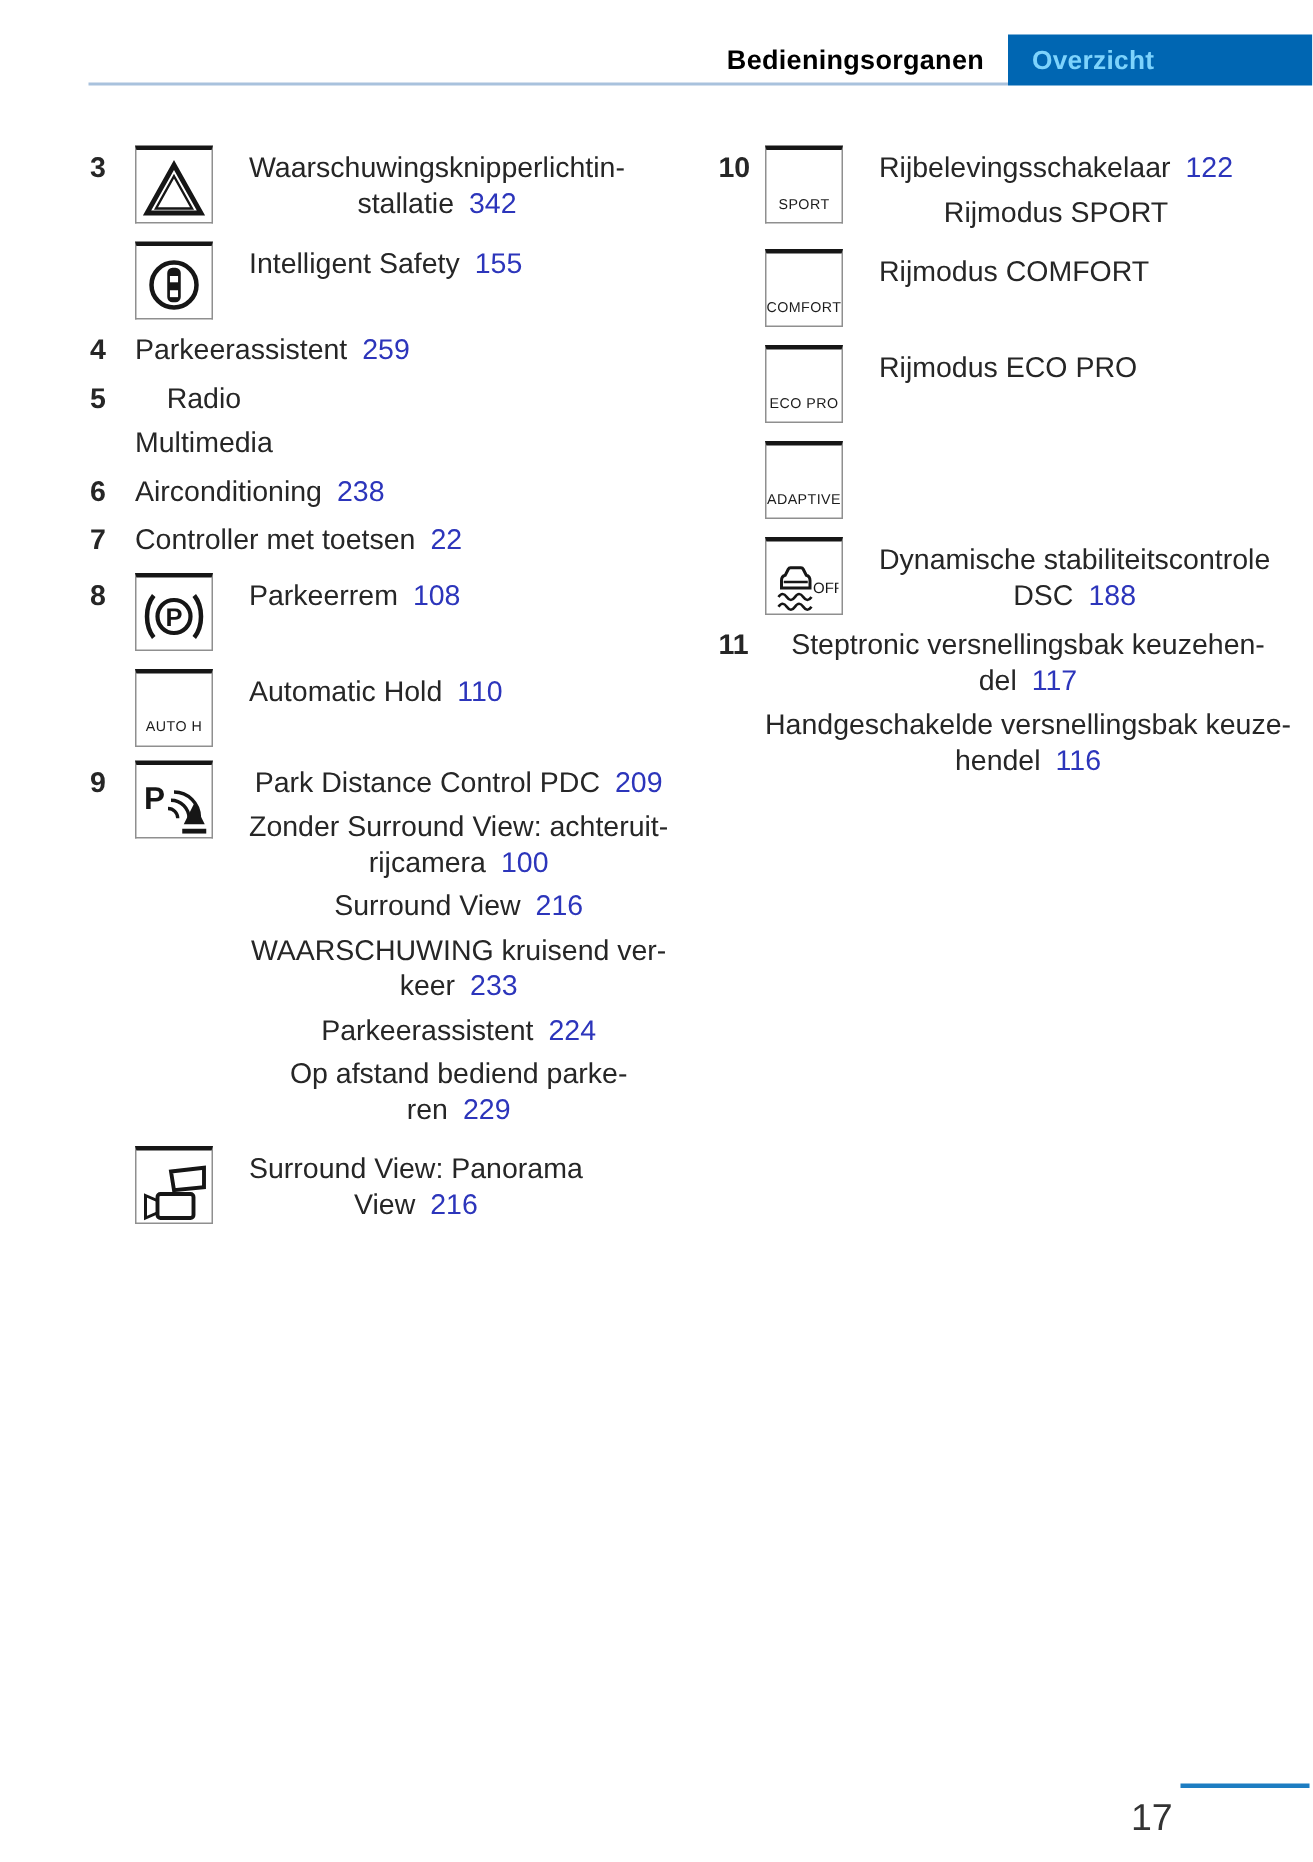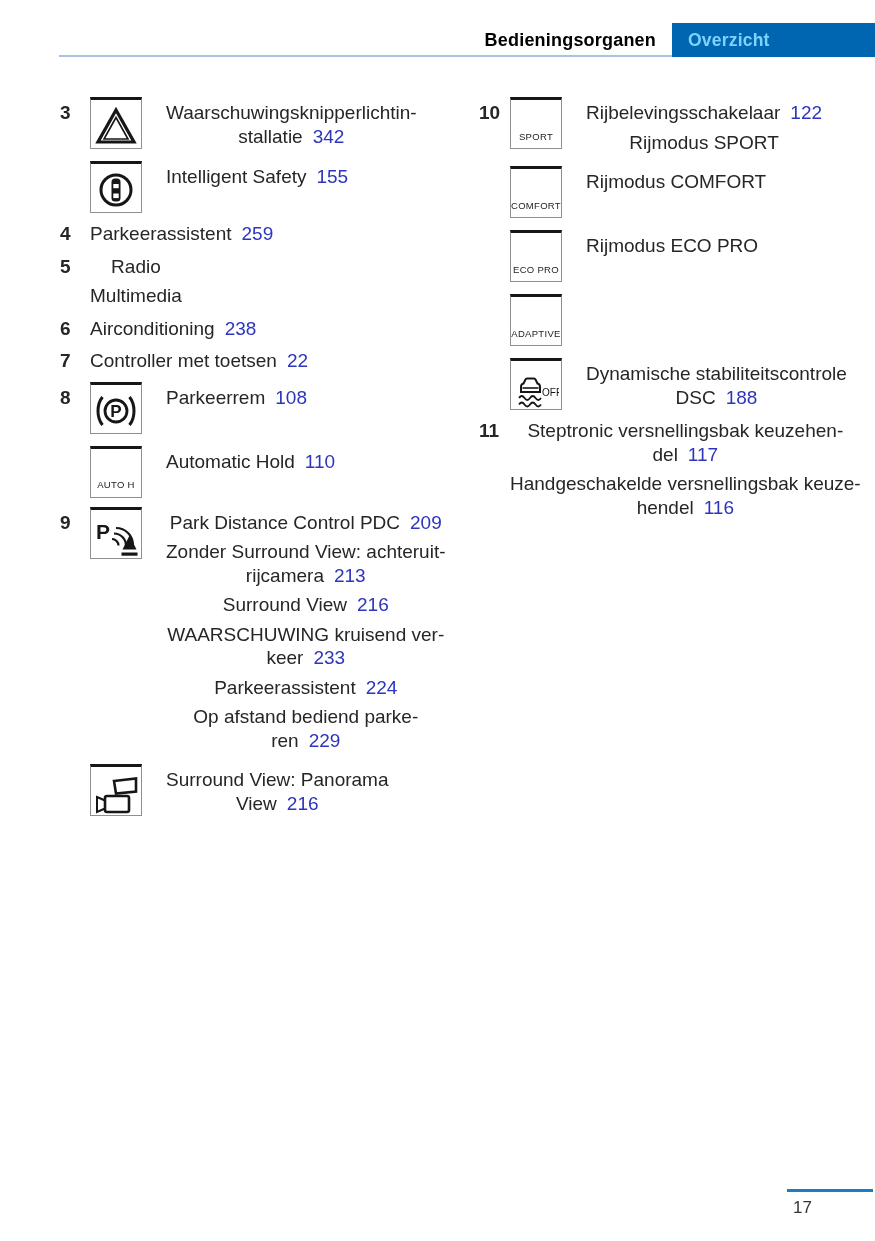--- a/index.html
+++ b/index.html
@@ -39,21 +39,21 @@
   }
   .iconbox svg { display:block; width:46px; height:44px; }
   .keylabel { font-size:9.5px; color:#1c1c1c; letter-spacing:0.3px; white-space:nowrap; }
   .row:not(.noicon) .text { padding-top:4px; }
   .text { min-width:0;text-align:center; }
   .para + .para { margin-top:6px; }
   .ln { white-space:nowrap; }
   .ref { color:#2c35bb; margin-left:10px; }
   
   .ftr-rule { position:absolute; left:787px; top:1189px; width:86px; height:3px; background:#1d7dc2; }
-  .ftr-page { position:absolute; left:793px; top:1198px; font-size:17px; color:#333333; }
+  .ftr-page { position:absolute; left:754px; top:1198px; font-size:25px; color:#333333; }
 </style>
 </head>
 <body>
 
 <div class="page">
   <div class="hdr-section">Bedieningsorganen</div>
   <div class="hdr-tab">Overzicht</div>
   <div class="hdr-rule"></div>
 
   <div class="col col-left" id="col-left">
@@ -185,21 +185,21 @@
                 <polygon points="36.5,21.5 29.5,35.5 43.5,35.5" fill="#161616"></polygon>
                 <rect x="28.5" y="38.5" width="16" height="3.2" fill="#161616"></rect>
               </svg>
             </div>
             <div class="text">
               <div class="para">
                 <div class="ln"><span class="t">Park Distance Control PDC</span><span class="ref">209</span></div>
               </div>
               <div class="para">
                 <div class="ln"><span class="t">Zonder Surround View: achteruit-</span></div>
-                <div class="ln"><span class="t">rijcamera</span><span class="ref">213</span></div>
+                <div class="ln"><span class="t">rijcamera</span><span class="ref">100</span></div>
               </div>
               <div class="para">
                 <div class="ln"><span class="t">Surround View</span><span class="ref">216</span></div>
               </div>
               <div class="para">
                 <div class="ln"><span class="t">WAARSCHUWING kruisend ver-</span></div>
                 <div class="ln"><span class="t">keer</span><span class="ref">233</span></div>
               </div>
               <div class="para">
                 <div class="ln"><span class="t">Parkeerassistent</span><span class="ref">224</span></div>

